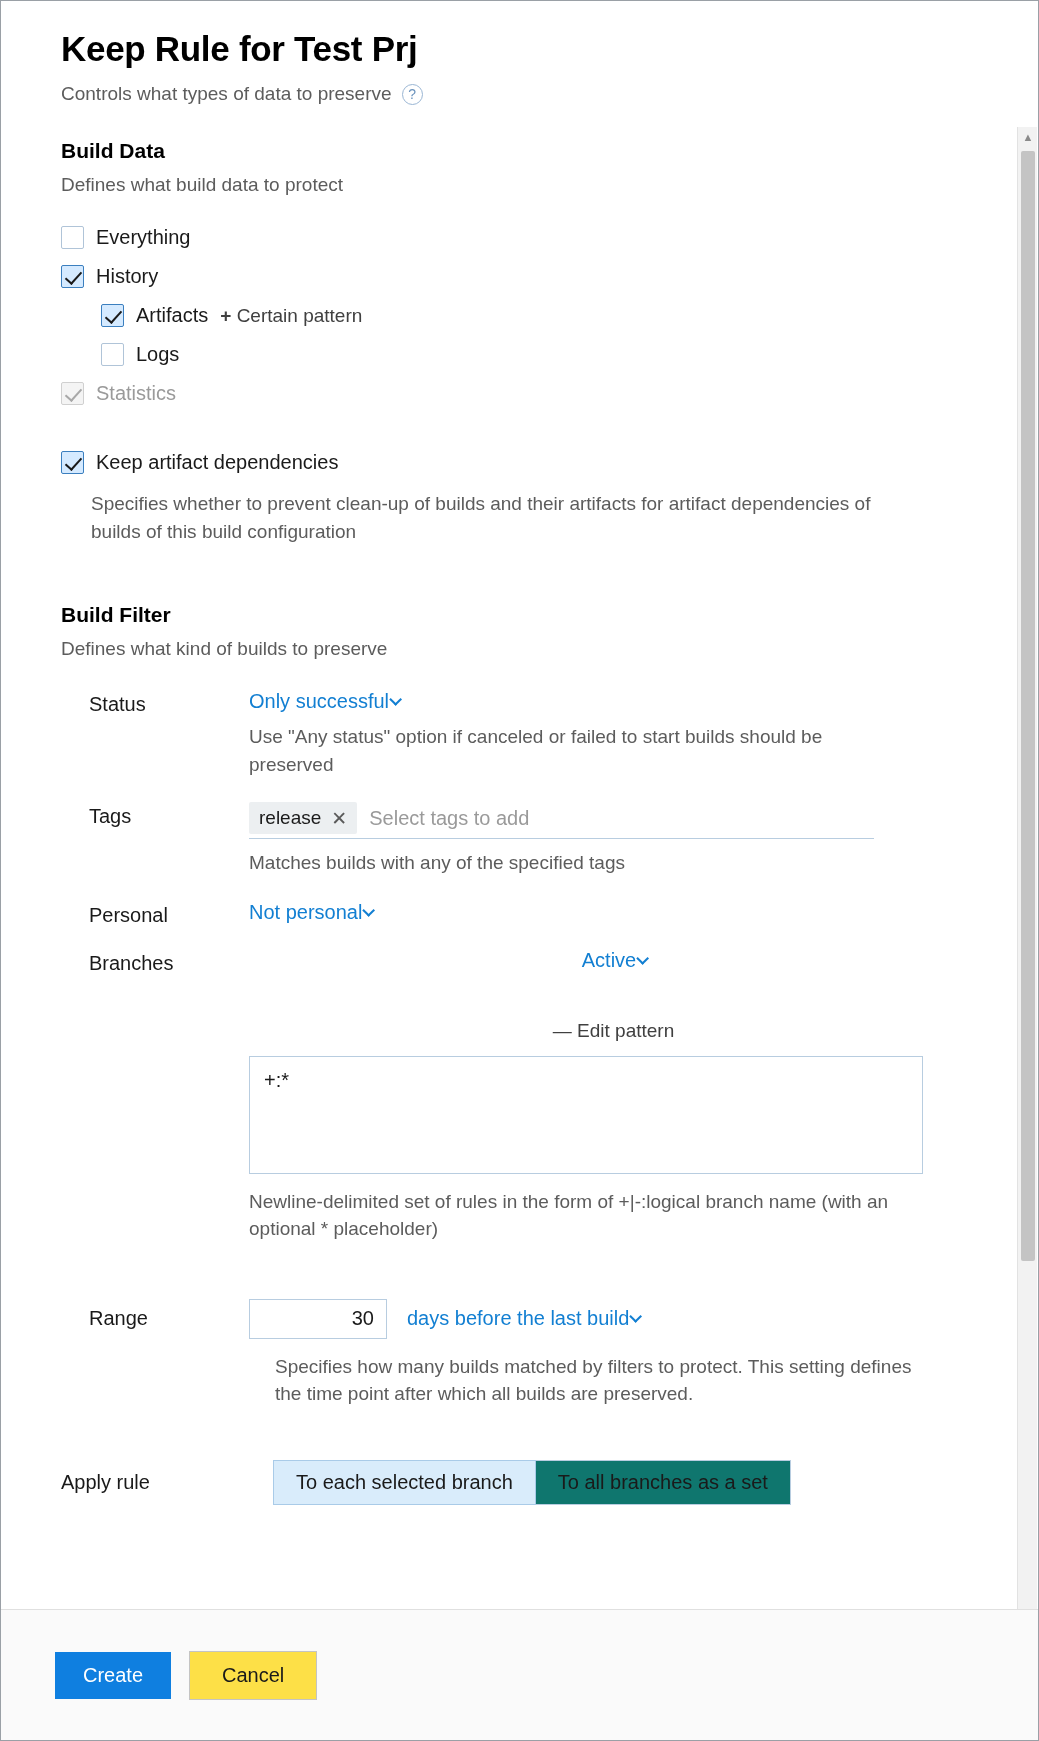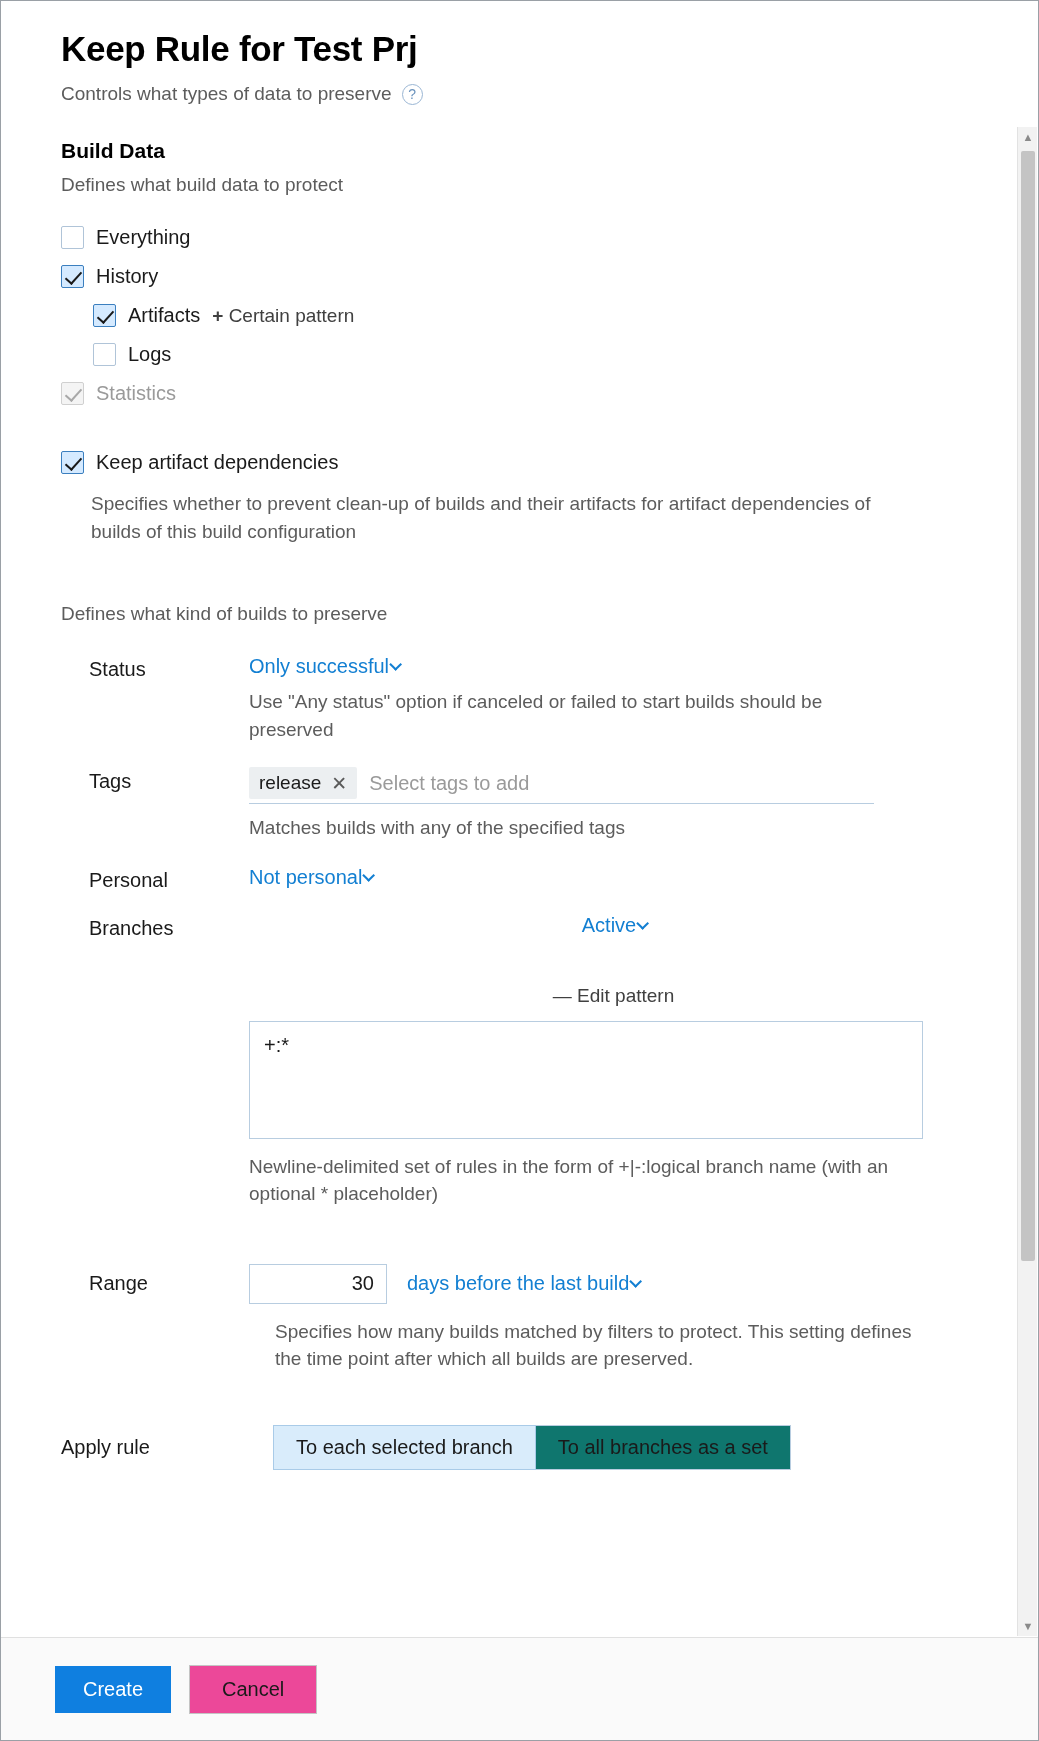--- a/index.html
+++ b/index.html
@@ -63,21 +63,21 @@
     font-size: 19px;
     color: #5c5c5c;
     margin: 0 0 30px 0;
   }
   .cb-row {
     display: flex;
     align-items: center;
     gap: 12px;
     margin-bottom: 16px;
   }
-  .cb-row.indent { margin-left: 32px; text-align: right; }
+  .cb-row.indent { margin-left: 40px; text-align: right; }
   .cb {
     width: 23px; height: 23px;
     border: 1.6px solid #b0c4d8;
     background: #fff;
     border-radius: 2px;
     flex: 0 0 auto;
     position: relative;
     cursor: pointer;
   }
   .cb.checked {
@@ -284,39 +284,39 @@
     border-radius: 2px;
     cursor: pointer;
   }
   .sb-arrow.bottom {
     position: absolute;
     bottom: 0; left: 0;
   }
   .footer {
     position: absolute;
     left: 0; right: 0; bottom: 0;
-    height: 103px;
+    height: 131px;
     background: #fafafa;
     border-top: 1px solid #e0e0e0;
     display: flex;
     align-items: center;
     padding-left: 54px;
     gap: 18px;
   }
   .btn-primary {
     background: #0f7fe0;
     color: #ffffff;
     border: none;
     font-size: 20px;
     padding: 12px 28px;
     cursor: pointer;
     font-family: "Liberation Sans", sans-serif;
   }
   .btn-secondary {
-    background: #ec4899;
+    background: #fde047;
     color: #1a1a1a;
     border: 1px solid #c4c4c4;
     font-size: 20px;
     padding: 12px 32px;
     cursor: pointer;
     font-family: "Liberation Sans", sans-serif;
   }
 </style>
 </head>
 <body>
@@ -365,20 +365,21 @@
       <div style="height:30px"></div>
 
       <div class="cb-row">
         <span class="cb checked"></span>
         <span class="cb-label">Keep artifact dependencies</span>
       </div>
       <p class="keep-dep-desc">Specifies whether to prevent clean-up of builds and their artifacts for artifact dependencies of builds of this build configuration</p>
 
       <div class="spacer-lg"></div>
 
+      <h2 class="section">Build Filter</h2>
       <p class="section-desc">Defines what kind of builds to preserve</p>
 
       <div class="form-row">
         <div class="form-label">Status</div>
         <div class="form-field">
           <span class="dropdown">
               <span>Only successful</span>
               <span class="caret"></span>
             </span>
           <div class="hint">Use "Any status" option if canceled or failed to start builds should be preserved</div>

